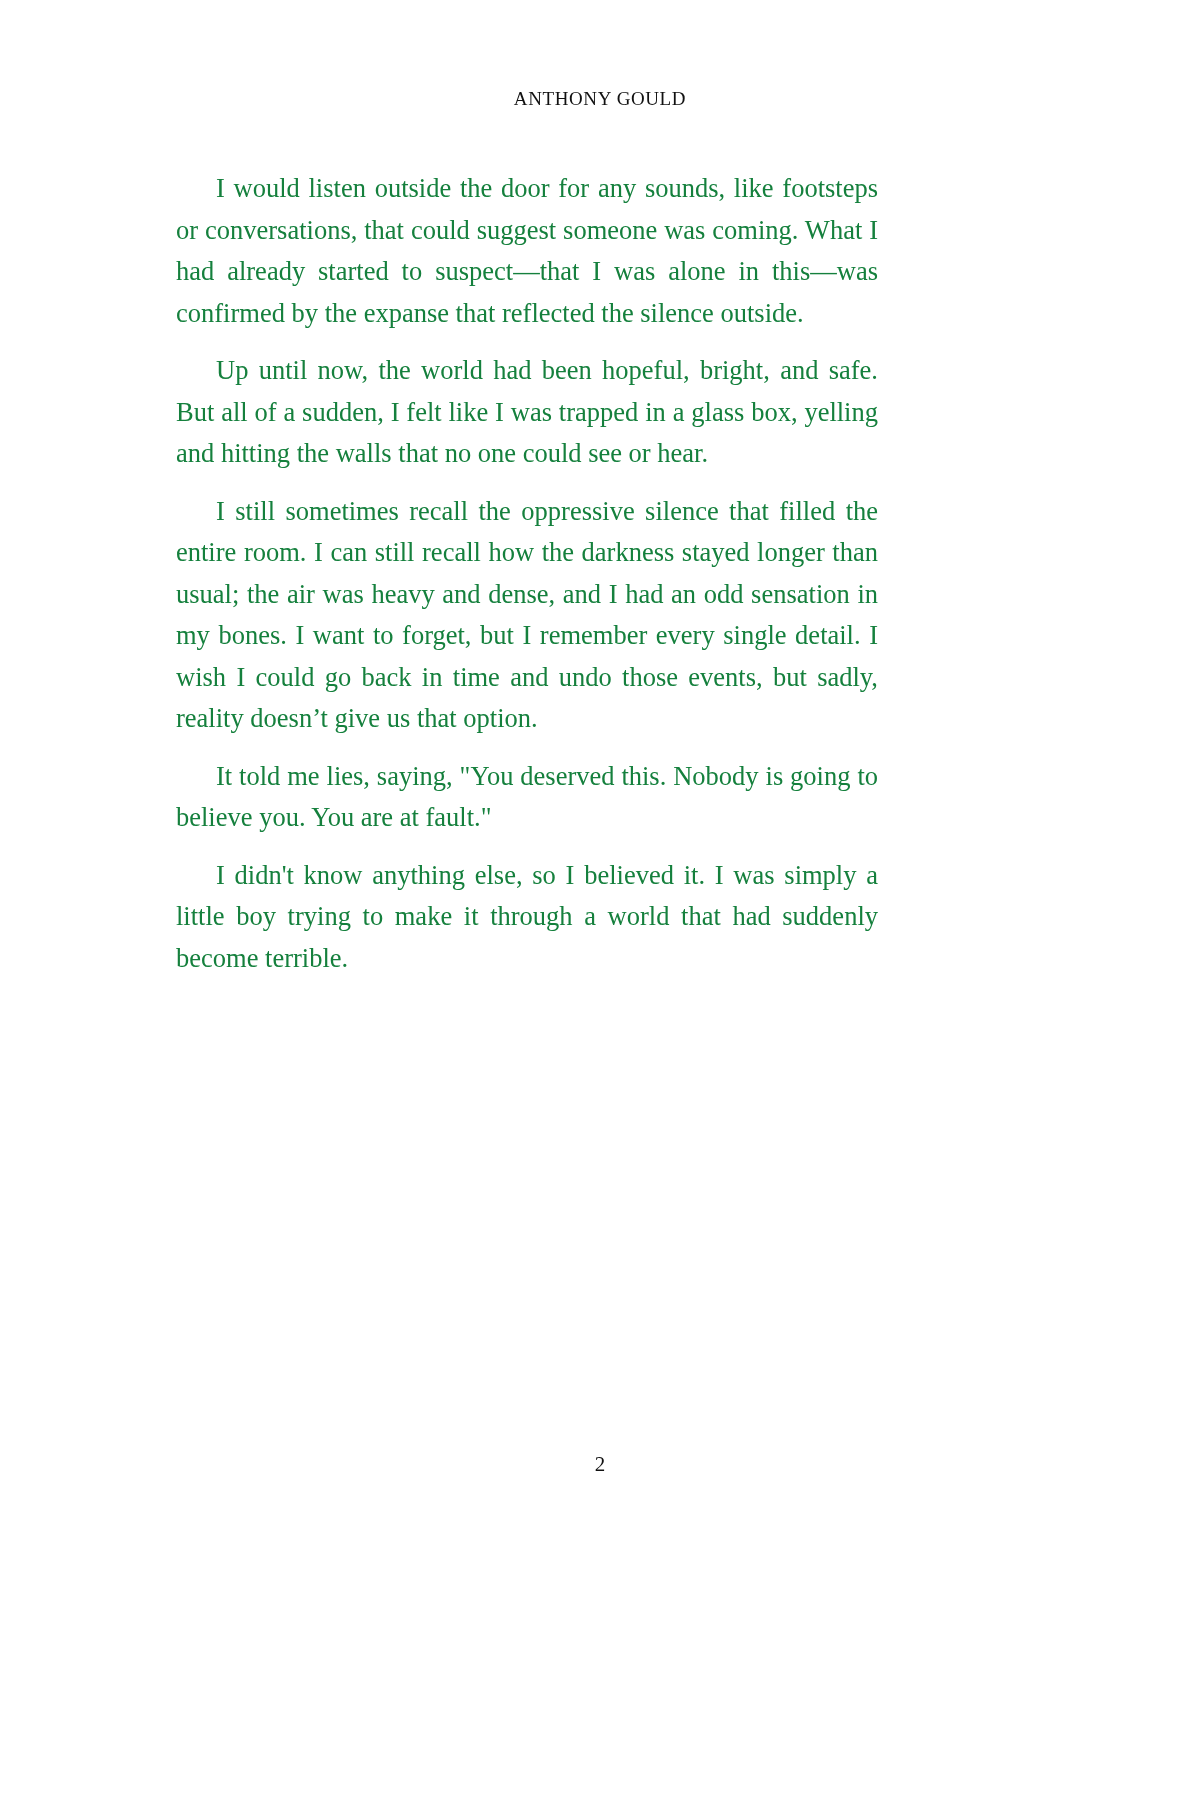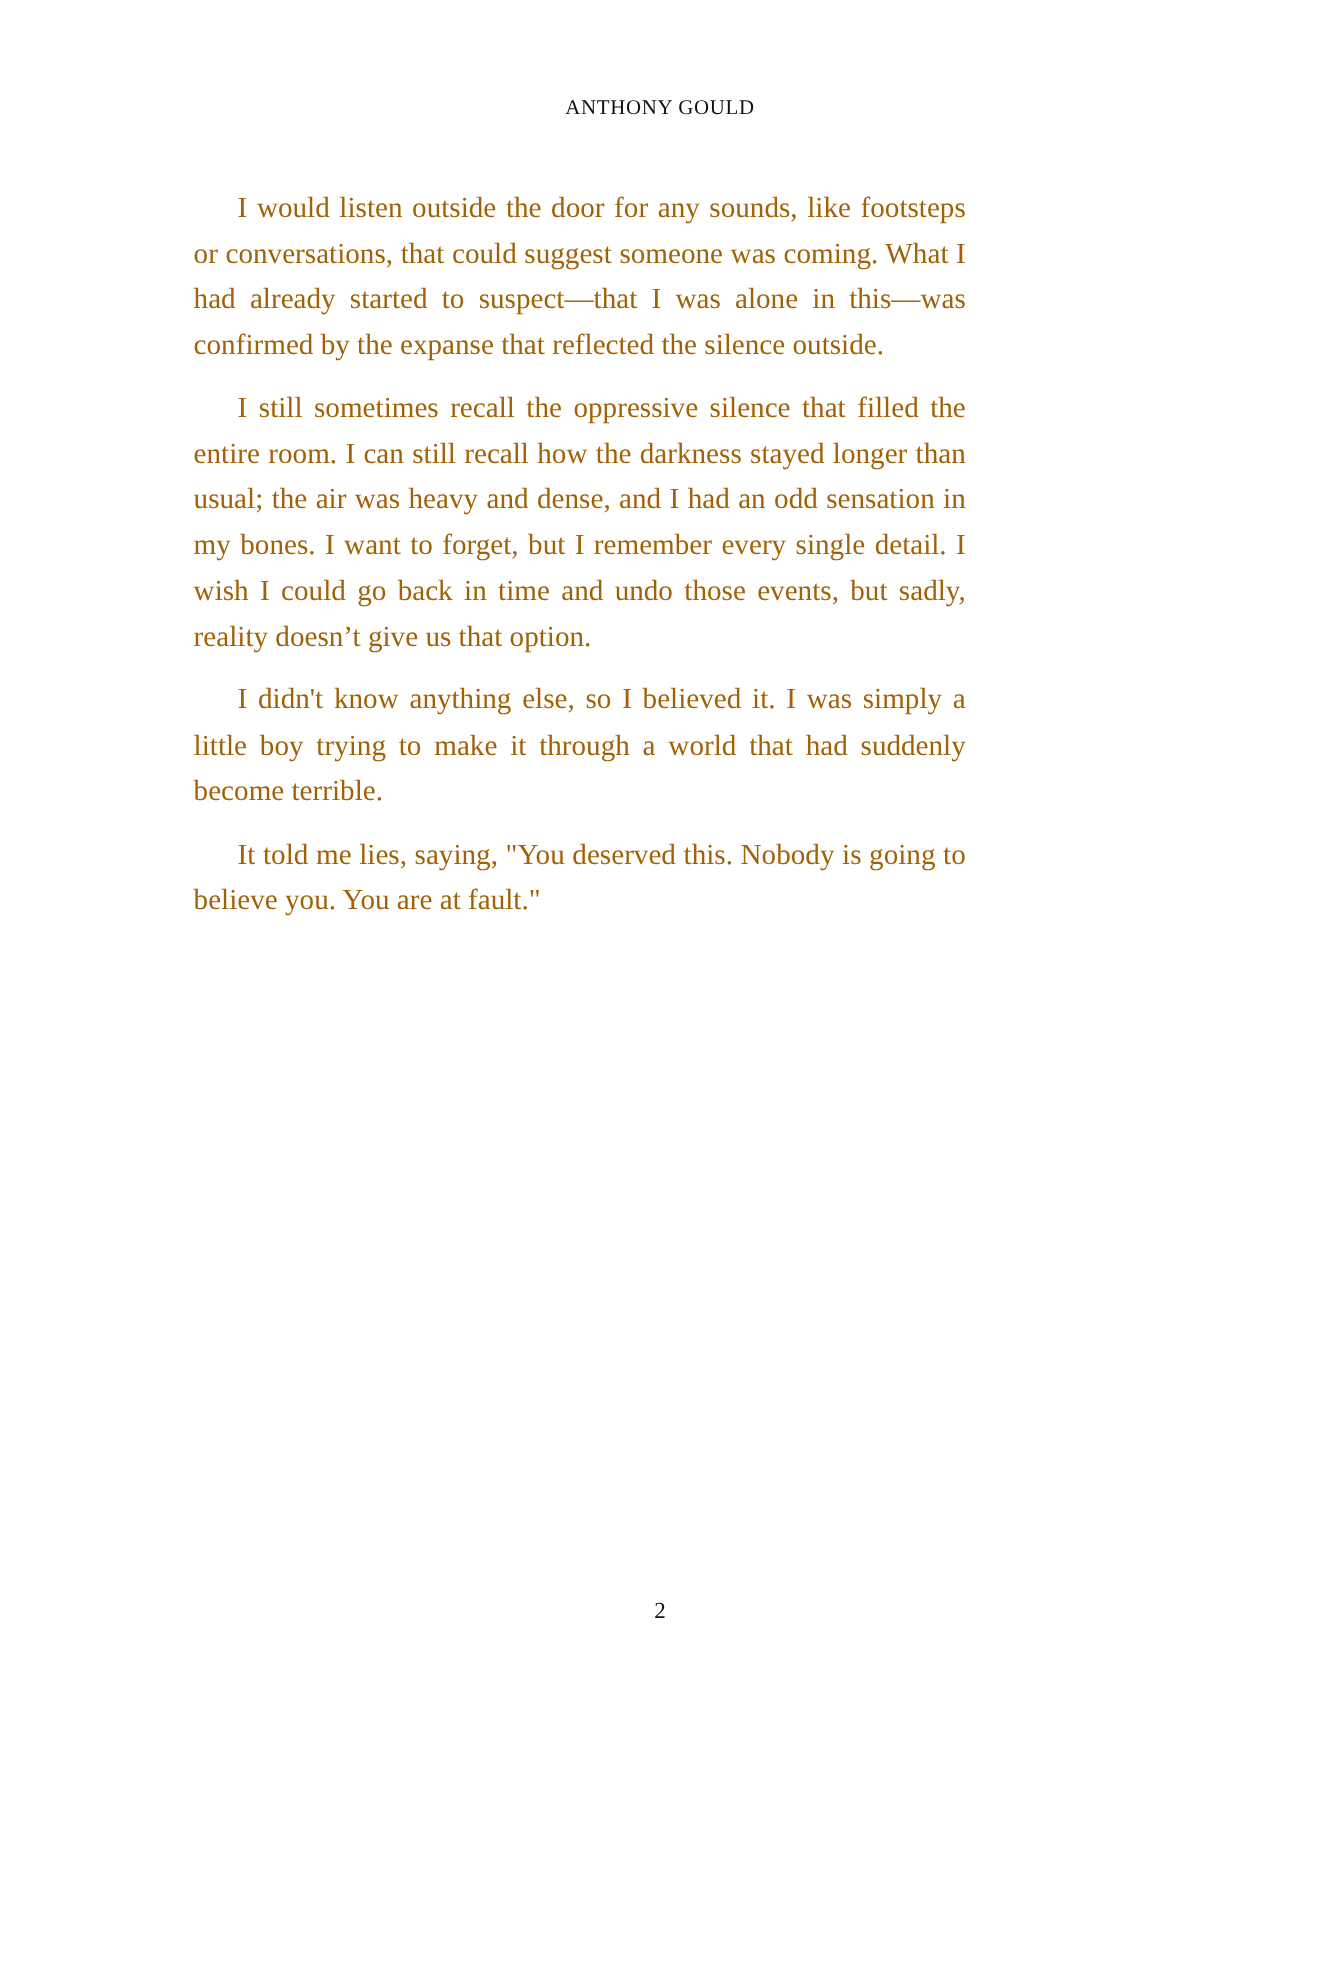--- a/index.html
+++ b/index.html
@@ -31,21 +31,21 @@
   .body-block {
     position: absolute;
     top: 168px;
     left: 172px;
     width: 702px;
   }
   .para {
     font-family: "Liberation Serif", "DejaVu Serif", serif;
     font-size: 26.5px;
     line-height: 41.5px;
-    color: #a16207;
+    color: #15803d;
     text-align: justify;
     text-justify: inter-word;
     text-indent: 40px;
     margin: 0 0 16px 0;
     hyphens: none;
     -webkit-hyphens: none;
   }
   .para:last-child {
     margin-bottom: 0;
   }
@@ -62,20 +62,21 @@
 </style>
 </head>
 <body>
 
 <div class="page">
 
   <div class="running-header">ANTHONY GOULD</div>
 
   <div class="body-block">
     <p class="para">I would listen outside the door for any sounds, like footsteps or conversations, that could suggest someone was coming. What I had already started to suspect—that I was alone in this—was confirmed by the expanse that reflected the silence outside.</p>
+    <p class="para">Up until now, the world had been hopeful, bright, and safe. But all of a sudden, I felt like I was trapped in a glass box, yelling and hitting the walls that no one could see or hear.</p>
     <p class="para">I still sometimes recall the oppressive silence that filled the entire room. I can still recall how the darkness stayed longer than usual; the air was heavy and dense, and I had an odd sensation in my bones. I want to forget, but I remember every single detail. I wish I could go back in time and undo those events, but sadly, reality doesn’t give us that option.</p>
+    <p class="para">It told me lies, saying, "You deserved this. Nobody is going to believe you. You are at fault."</p>
     <p class="para">I didn't know anything else, so I believed it. I was simply a little boy trying to make it through a world that had suddenly become terrible.</p>
-    <p class="para">It told me lies, saying, "You deserved this. Nobody is going to believe you. You are at fault."</p>
   </div>
 
   <div class="folio">2</div>
 
 </div>
 
 </body></html>

